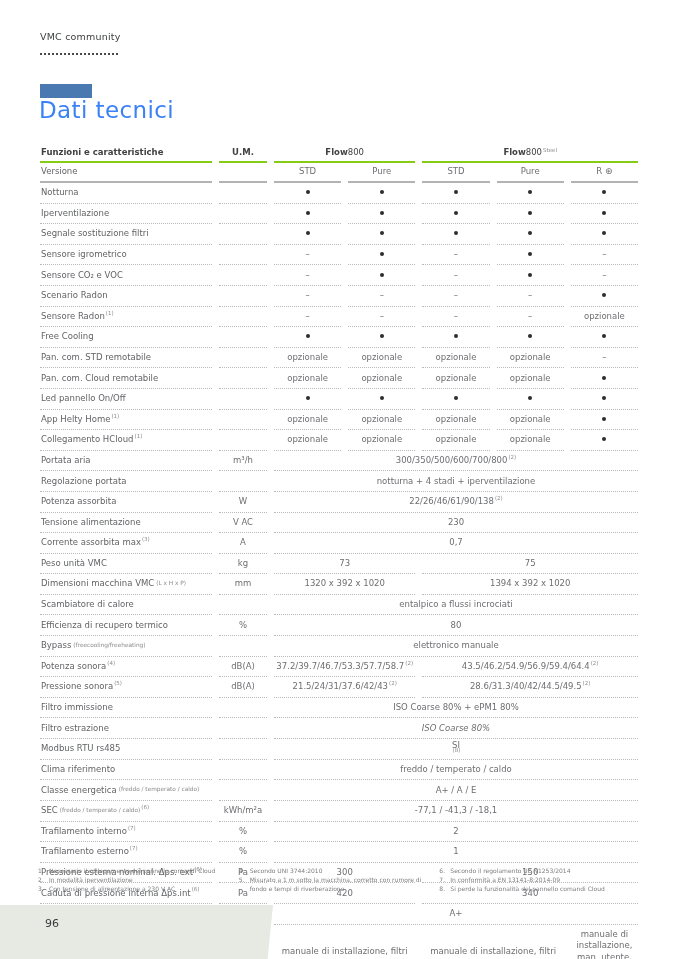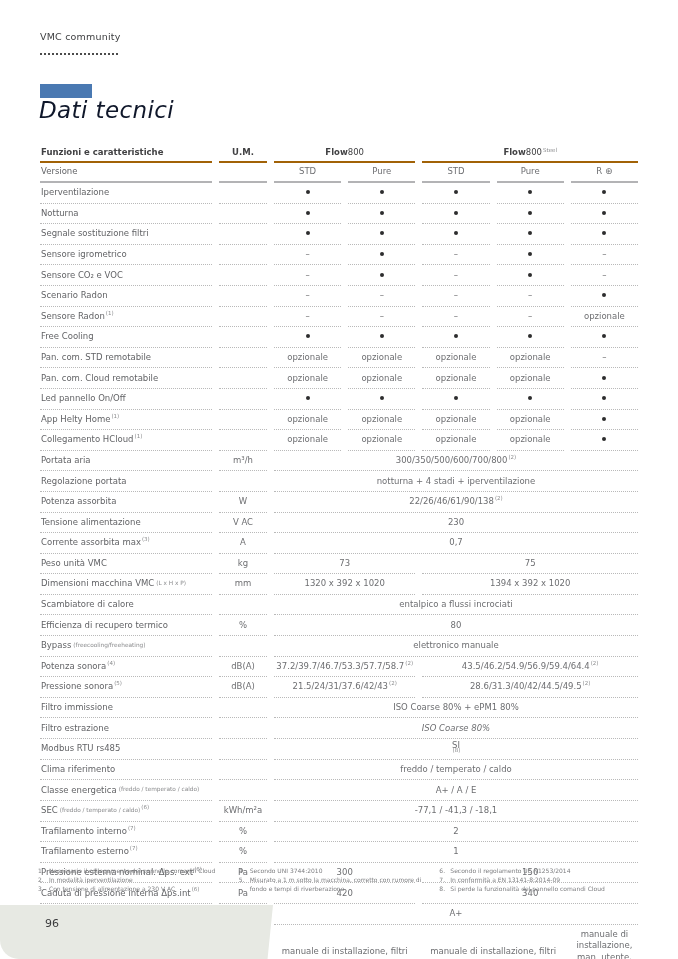--- a/index.html
+++ b/index.html
@@ -1,32 +1,32 @@
 <!DOCTYPE html>
 <html><head>
 <meta charset="utf-8">
 <style>
   html,body{margin:0;padding:0;background:#ffffff;}
   body{font-family:"DejaVu Sans","Liberation Sans",sans-serif;-webkit-font-smoothing:antialiased;}
-  #page{position:relative;width:678px;height:959px;background:#fff;overflow:hidden;border-radius:19px;}
+  #page{position:relative;width:678px;height:959px;background:#fff;overflow:hidden;}
 
   
   .brand{position:absolute;left:40px;top:31px;font-size:9.5px;color:#3f4042;letter-spacing:.2px;}
   .dotted-divider{position:absolute;left:40px;top:53px;width:78px;height:0;border-bottom:2px dotted #4b4b4b;}
   .accent-bar{position:absolute;left:40px;top:84px;width:52px;height:14px;background:#4a79b2;}
-  .page-title{position:absolute;left:39px;top:97px;font-size:23px;color:#0f172a;letter-spacing:.4px;font-style:italic;}
+  .page-title{position:absolute;left:39px;top:97px;font-size:23px;color:#3b82f6;letter-spacing:.4px;}
 
   
   #table{position:absolute;left:40px;top:137px;width:598px;font-size:8.5px;color:#6d6e71;}
   .row{display:grid;grid-template-columns:172px 48px repeat(5,1fr);column-gap:7px;}
   .cell{display:flex;align-items:center;justify-content:center;min-height:16.6px;
         border-bottom:1px dotted #b9b9b9;text-align:center;line-height:1.2;padding:1px 1px 2px;}
   .cell.label{justify-content:flex-start;text-align:left;color:#626366;white-space:nowrap;overflow:visible;}
   .cell.um{color:#6d6e71;}
-  .hdr .cell{border-bottom:2px solid #a16207;min-height:19px;align-items:flex-end;padding-bottom:4px;}
+  .hdr .cell{border-bottom:2px solid #84cc16;min-height:19px;align-items:flex-end;padding-bottom:4px;}
   .ver .cell{border-bottom:2px solid #b3b3b5;min-height:15px;}
   .hdr .cell.label, .hdr .cell.um{font-weight:bold;color:#414143;}
   .flow-bold{font-weight:bold;color:#414143;}
   .flow-rest{color:#414143;}
   .sup{font-size:5.5px;color:#8a8b8d;margin-left:1px;transform:translateY(-3px);display:inline-block;}
   .small{font-size:5.8px;color:#8a8b8d;margin-left:2px;white-space:nowrap;}
   .bullet{width:4px;height:4px;border-radius:50%;background:#2d2d2e;display:inline-block;}
   .row.tall .cell{min-height:64px;}
   .row.tall .cell.val{line-height:1.35;}
   .row.tall .cell.val span{white-space:normal;}
@@ -79,42 +79,42 @@
       <div class="cell">Pure</div>
       <div class="cell">
         <span>R</span>
         <span class="fan-icon">⊛</span>
       </div>
     </div>
 
     <div id="t-body">
         <div class="row">
           <div class="cell label">
+            <span>Notturna</span>
+          </div>
+          <div class="cell um"></div>
+          <div class="cell val">
+            <span class="bullet"></span>
+          </div>
+          <div class="cell val">
+            <span class="bullet"></span>
+          </div>
+          <div class="cell val">
+            <span class="bullet"></span>
+          </div>
+          <div class="cell val">
+            <span class="bullet"></span>
+          </div>
+          <div class="cell val">
+            <span class="bullet"></span>
+          </div>
+        </div>
+        <div class="row">
+          <div class="cell label">
             <span>Iperventilazione</span>
-          </div>
-          <div class="cell um"></div>
-          <div class="cell val">
-            <span class="bullet"></span>
-          </div>
-          <div class="cell val">
-            <span class="bullet"></span>
-          </div>
-          <div class="cell val">
-            <span class="bullet"></span>
-          </div>
-          <div class="cell val">
-            <span class="bullet"></span>
-          </div>
-          <div class="cell val">
-            <span class="bullet"></span>
-          </div>
-        </div>
-        <div class="row">
-          <div class="cell label">
-            <span>Notturna</span>
           </div>
           <div class="cell um"></div>
           <div class="cell val">
             <span class="bullet"></span>
           </div>
           <div class="cell val">
             <span class="bullet"></span>
           </div>
           <div class="cell val">
             <span class="bullet"></span>

